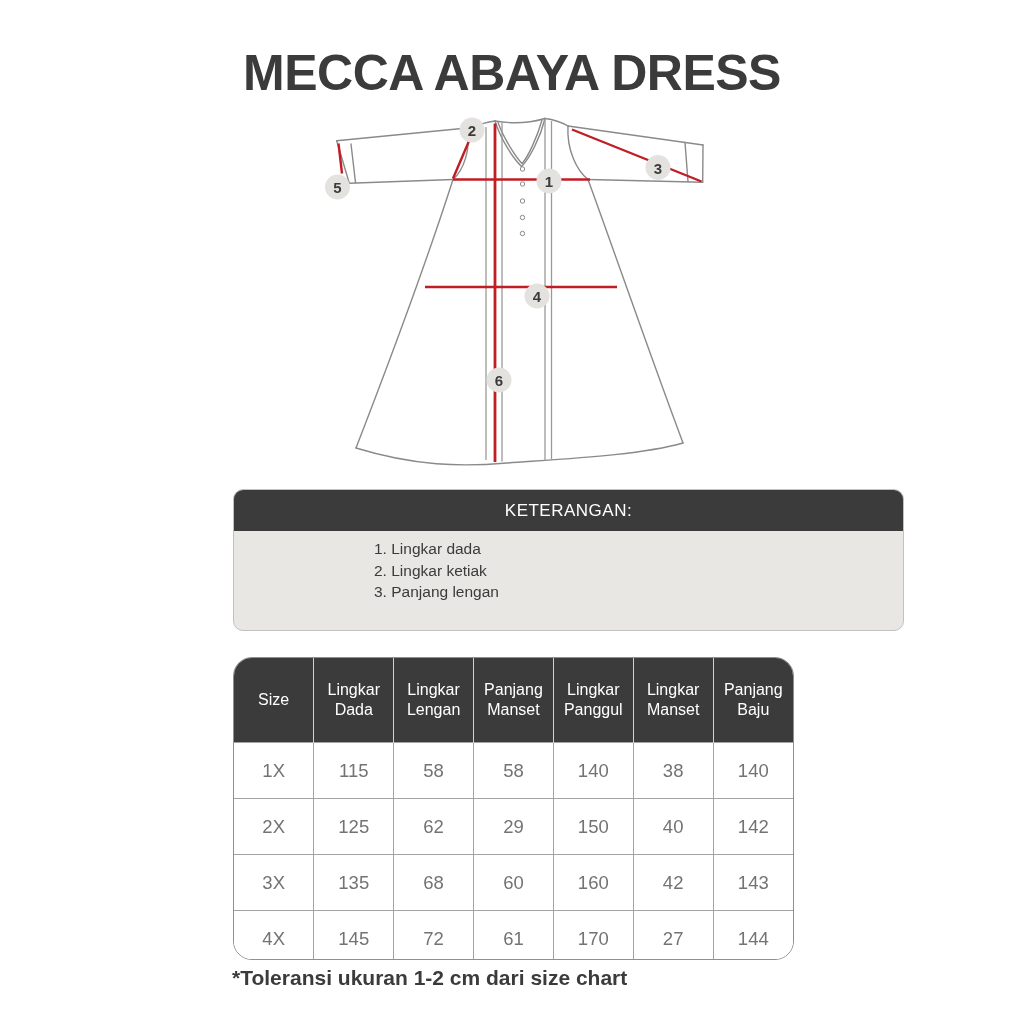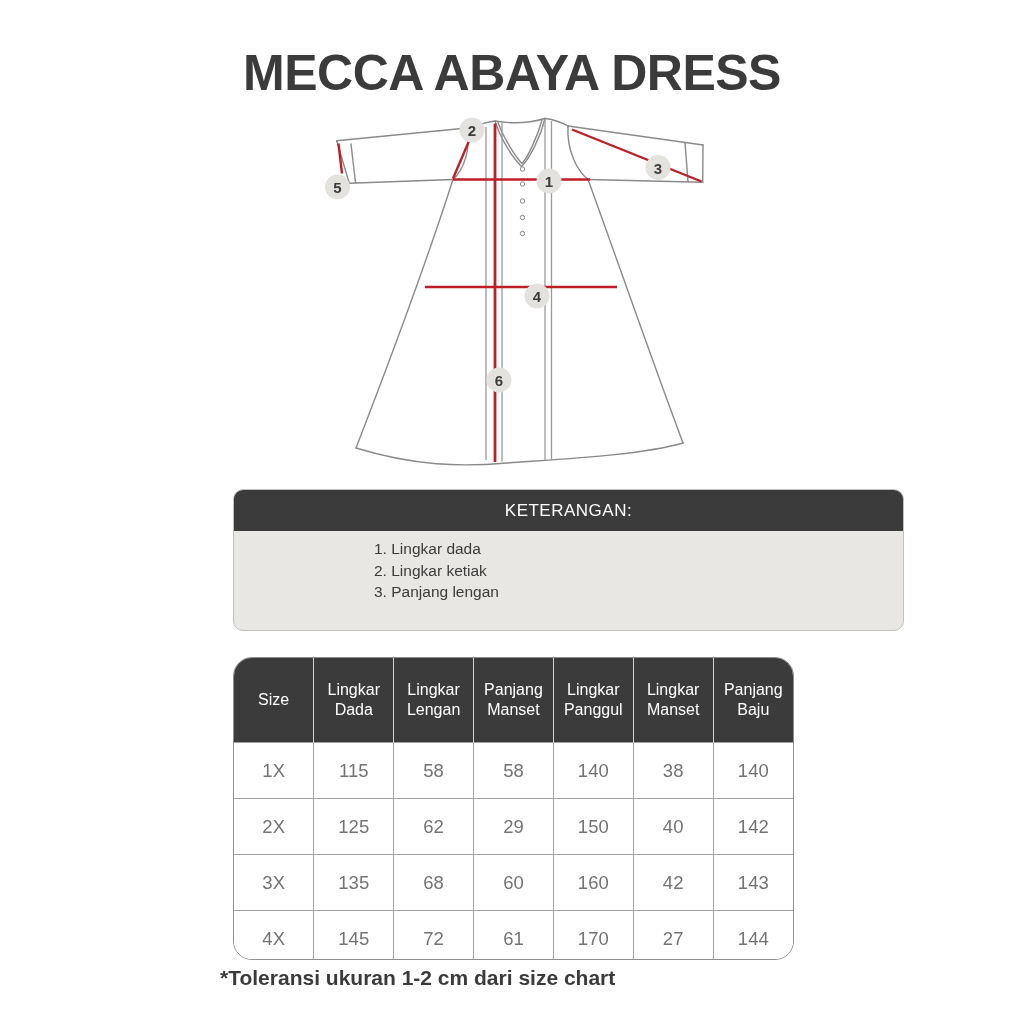--- a/index.html
+++ b/index.html
@@ -55,21 +55,21 @@
   .size-table thead th:last-child { border-right:none; }
   .size-table tbody td {
     border:1px solid #a3a3a3; height:53px; text-align:center; vertical-align:middle;
     font-size:18.5px; color:#737373; background:#ffffff;
   }
   .size-table tbody td:first-child { border-left:none; }
   .size-table tbody td:last-child { border-right:none; }
   .size-table tbody tr:last-child td { border-bottom:none; }
 
   .footnote {
-    position:absolute; left:220px; top:966px;
+    position:absolute; left:232px; top:966px;
     font-size:21px; font-weight:700; color:#3b3b3b;
   }
 </style>
 </head>
 <body>
 
 <h1 class="page-title">MECCA ABAYA DRESS</h1>
 
 <svg class="dress-svg" width="400" height="370" viewBox="0 0 400 370" xmlns="http://www.w3.org/2000/svg">
 

